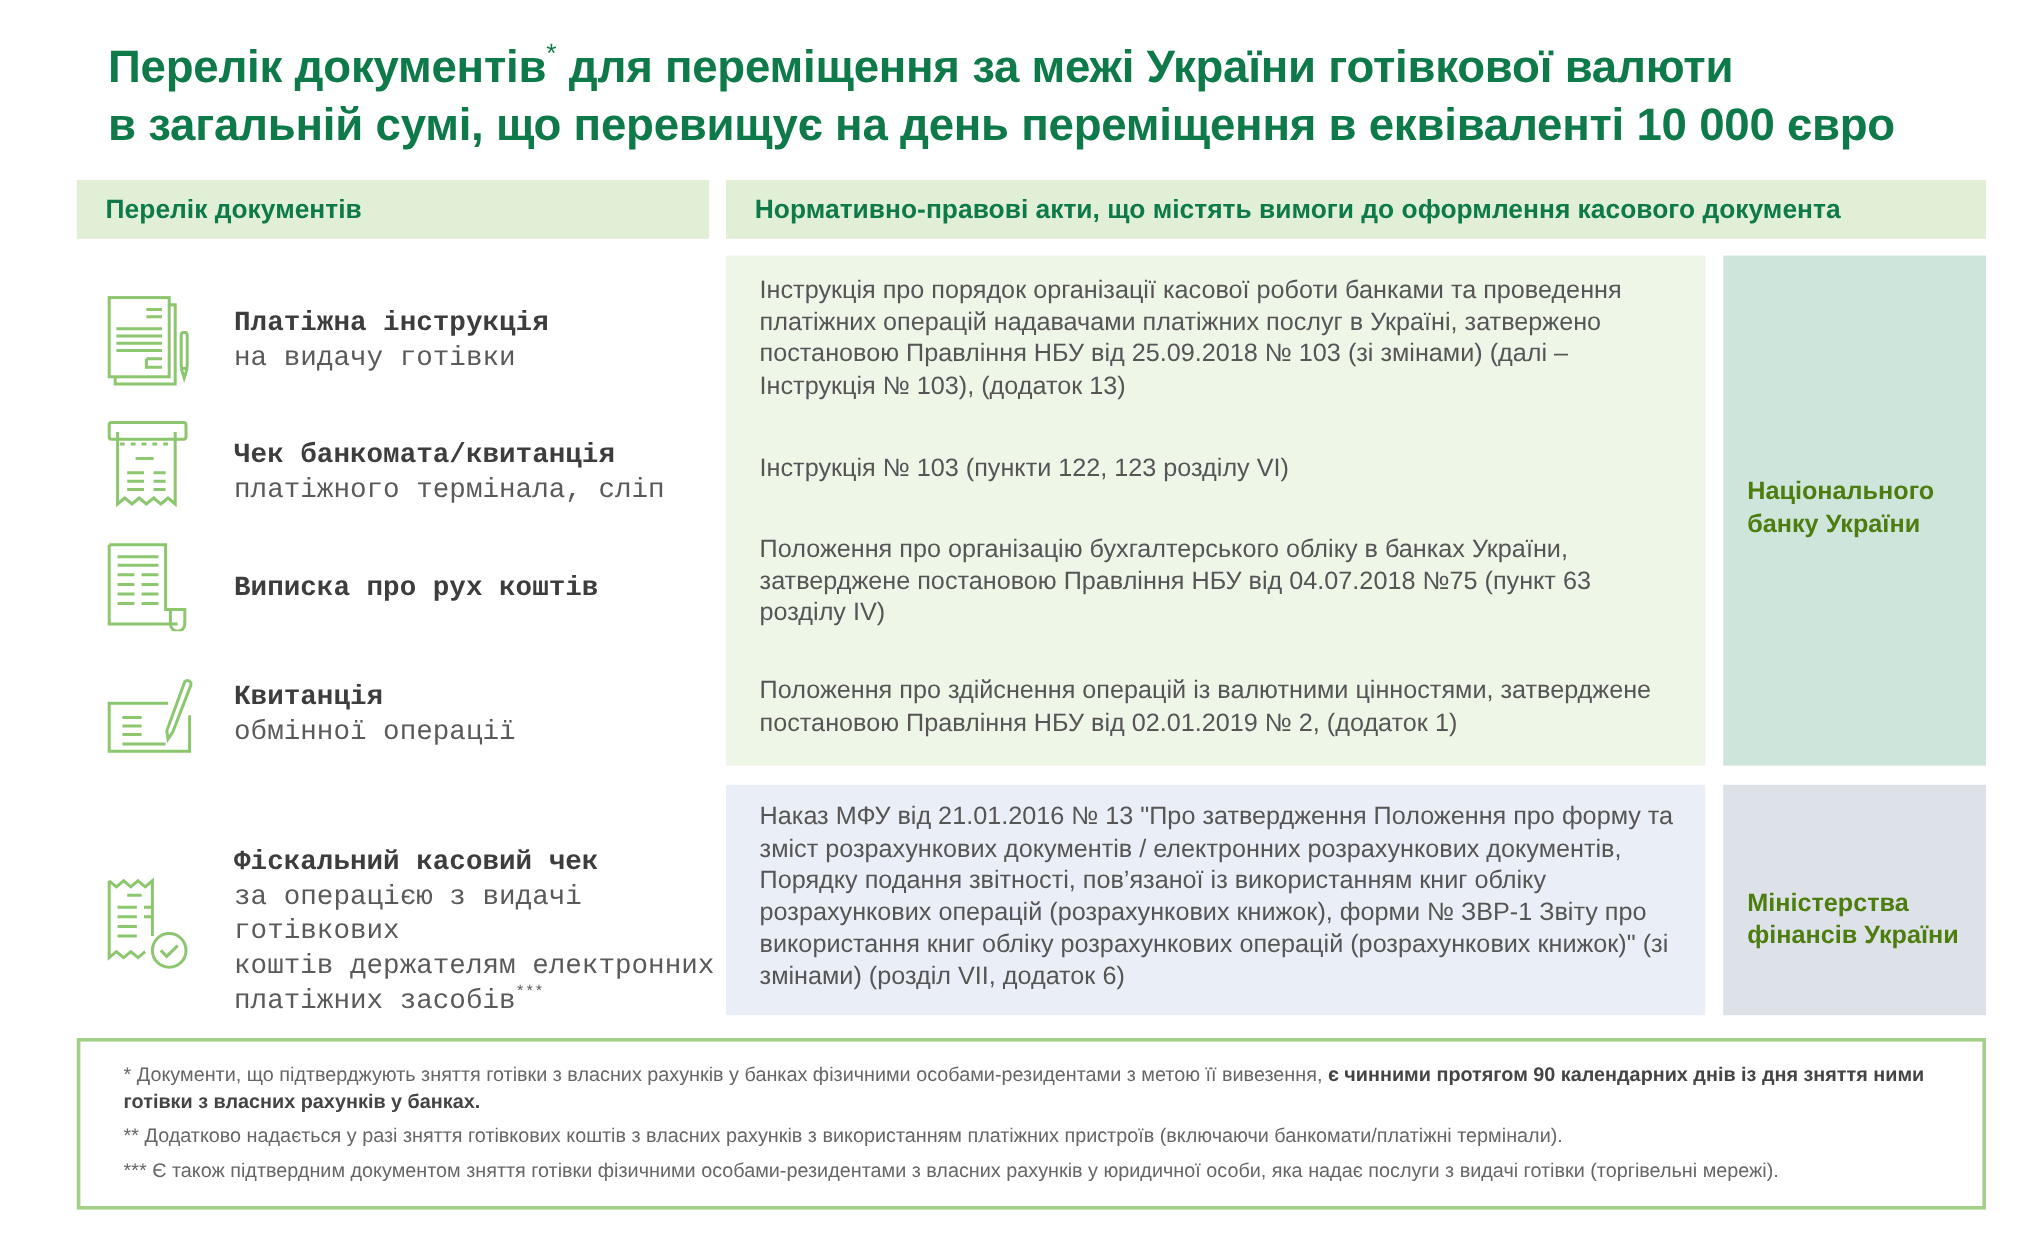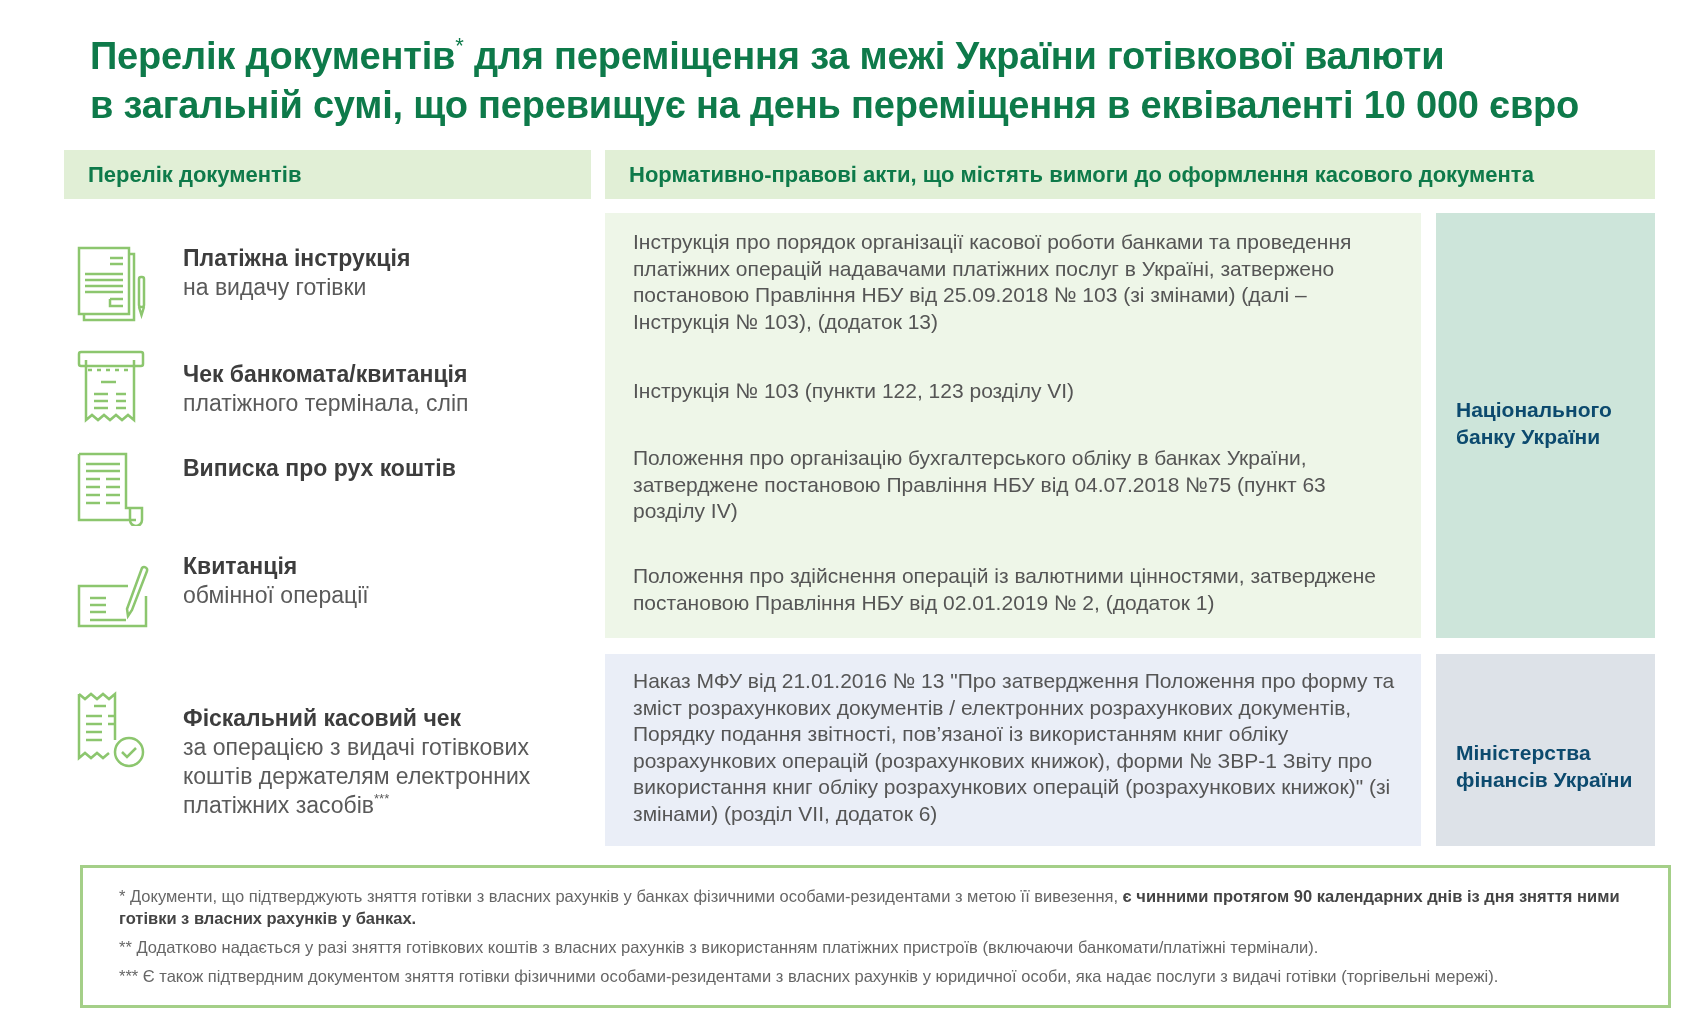--- a/index.html
+++ b/index.html
@@ -13,39 +13,39 @@
   .title sup { font-size: 22px; font-weight: normal; vertical-align: 16px; line-height: 0; }
 
   .hdr {
     position: absolute; top: 150px; height: 49px;
     background: #e1efd6; color: #0e7a4a; font-weight: bold; font-size: 22px;
     display: flex; align-items: center; padding-left: 24px;
   }
   .hdr-left { left: 64px; width: 527px; }
   .hdr-right { left: 605px; width: 1050px; }
 
-  .doc-item { position: absolute; left: 76px; width: 520px; display: flex; align-items: flex-start; }
+  .doc-item { position: absolute; left: 88px; width: 520px; display: flex; align-items: center; font-family: Liberation Mono, monospace; }
   .doc-icon { width: 74px; height: 80px; flex: 0 0 74px; }
   .doc-icon svg { width: 74px; height: 80px; display: block; }
   .doc-text { margin-left: 33px; font-size: 23px; line-height: 29px; color: #555; }
   .doc-text .bold { font-weight: bold; color: #3d3d3d; display: block; }
   .doc-text .norm { display: block; color: #5a5a5a; }
   .doc-text sup { font-size: 13px; vertical-align: 10px; line-height: 0; }
 
   .panel { position: absolute; }
   .nbu-acts { left: 605px; top: 213px; width: 816px; height: 425px; background: #eef6e8; }
   .nbu-org  { left: 1436px; top: 213px; width: 219px; height: 425px; background: #cde5da; }
   .mfu-acts { left: 605px; top: 654px; width: 816px; height: 192px; background: #eaeef7; }
   .mfu-org  { left: 1436px; top: 654px; width: 219px; height: 192px; background: #dde2e8; }
 
   .act { position: absolute; left: 28px; width: 770px; font-size: 21px; line-height: 26.5px; color: #555; }
-  .org-label { position: absolute; left: 20px; font-size: 21px; font-weight: bold; line-height: 27px; color: #0c4a6e; }
+  .org-label { position: absolute; left: 20px; font-size: 21px; font-weight: bold; line-height: 27px; color: #4d7c0f; }
 
   .notes {
-    position: absolute; left: 80px; top: 865px; width: 1591px; height: 143px;
+    position: absolute; left: 64px; top: 865px; width: 1591px; height: 143px;
     border: 3px solid #a4cf88; background: #fff; padding: 17px 34px 0 36px;
     font-size: 16.5px; color: #666;
   }
   .note { line-height: 22px; margin-bottom: 7px; }
   .note b { color: #444; }
 </style>
 </head>
 <body>
 
 <div class="title">

